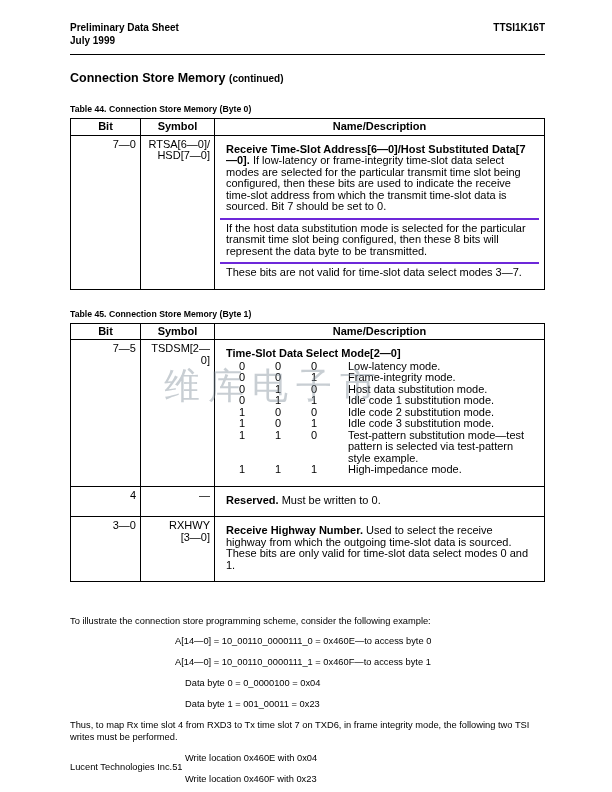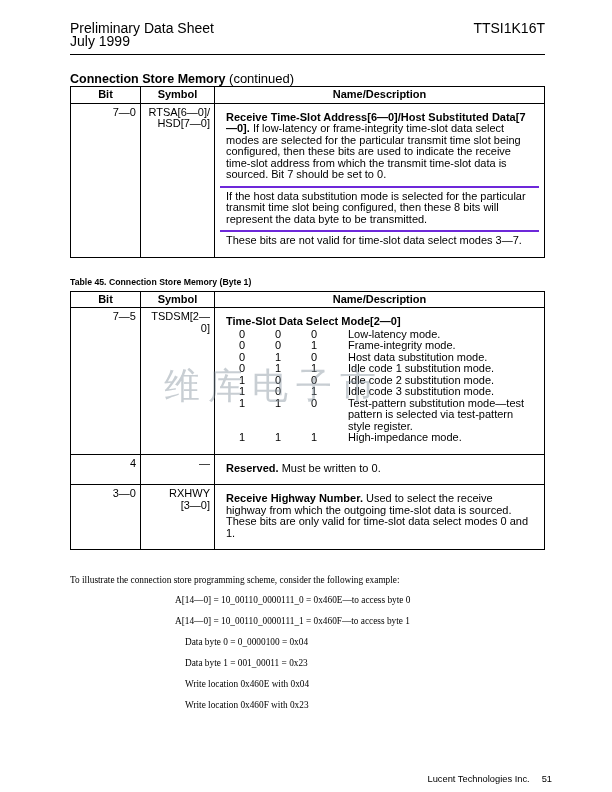--- a/index.html
+++ b/index.html
@@ -10,27 +10,27 @@
     height: 792px;
     background: #ffffff;
     color: #000;
     font-family: "Liberation Sans", sans-serif;
     overflow: hidden;
     margin: 0 auto;
   }
   .content { padding: 22px 67px 0 70px; }
 
   
-  .hdr { display: flex; justify-content: space-between; font-size: 14px; font-weight: normal; line-height: 12.5px; }
+  .hdr { display: flex; justify-content: space-between; font-size: 10px; font-weight: bold; line-height: 12.5px; }
   .hdr-right { text-align: right; }
   .rule { border-top: 1.4px solid #000; margin-top: 7px; }
 
   
   .section-title { font-size: 12.5px; font-weight: bold; margin-top: 16px; }
-  .section-title .continued { font-size: 13px; font-weight: normal; }
+  .section-title .continued { font-size: 10px; font-weight: bold; }
 
   
   .table-caption { font-size: 8.7px; font-weight: bold; margin-top: 19px; margin-bottom: 4px; }
   table.dtable { border-collapse: collapse; width: 100%; font-size: 11px; line-height: 11.5px; table-layout: fixed; }
   .dtable th, .dtable td { border: 1px solid #000; vertical-align: top; }
   .dtable th { font-weight: bold; text-align: center; padding: 2px 4px; }
   .col-bit { width: 70px; }
   .col-sym { width: 74px; }
   .c-bit, .c-sym { text-align: right; padding: 3px 4px; }
   .c-desc { padding: 5px; }
@@ -38,21 +38,21 @@
   .c-desc .para + .para { border-top: 2px solid #6d28d9; }
   .bold { font-weight: bold; }
 
   
   .modes { margin-top: 1px; }
   .mode-row { display: grid; grid-template-columns: 36px 36px 37px 1fr; padding-left: 13px; }
   .mbit { display: block; }
   .mlabel { display: block; padding-right: 4px; }
 
   
-  .body-text { font-size: 9.3px; line-height: 1.3; margin-top: 24px; font-family: Liberation Serif, serif; }
+  .body-text { font-size: 9.3px; line-height: 1.3; margin-top: 33px; }
   .body-text p { margin: 0 0 8px 0; }
   .eq { margin-bottom: 9px; }
   .indent1 { margin-left: 105px; }
   .indent2 { margin-left: 115px; }
 
   
   .watermark {
     position: absolute;
     top: 362px;
     left: 164px;
@@ -61,25 +61,24 @@
     color: rgba(125, 138, 150, 0.42);
     pointer-events: none;
     white-space: nowrap;
   }
 
   
   .footer {
     position: absolute;
     left: 70px;
     right: 60px;
-    bottom: 8px;
+    bottom: 20px;
     display: flex;
-    justify-content: flex-end;
+    justify-content: flex-start;
     font-size: 9.3px;
-    gap: 12px;
   }
 </style>
 </head>
 <body>
 
 <div class="page">
   <div class="content">
 
     <div class="hdr">
       <div class="hdr-left">
@@ -90,20 +89,21 @@
         <div>TTSI1K16T</div>
       </div>
     </div>
     <div class="rule"></div>
 
     <div class="section-title">
       <span>Connection Store Memory</span>
       <span class="continued">(continued)</span>
     </div>
 
+    <div class="table-caption">Table 44. Connection Store Memory (Byte 0)</div>
     <table class="dtable">
       <thead>
         <tr>
           <th class="col-bit">Bit</th>
           <th class="col-sym">Symbol</th>
           <th>Name/Description</th>
         </tr>
       </thead>
       <tbody>
         <tr>
@@ -171,21 +171,21 @@
                 <div class="mode-row">
                   <span class="mbit">1</span>
                     <span class="mbit">0</span>
                     <span class="mbit">1</span>
                     <span class="mlabel">Idle code 3 substitution mode.</span>
                 </div>
                 <div class="mode-row">
                   <span class="mbit">1</span>
                     <span class="mbit">1</span>
                     <span class="mbit">0</span>
-                    <span class="mlabel">Test-pattern substitution mode—test pattern is selected via test-pattern style register.</span>
+                    <span class="mlabel">Test-pattern substitution mode—test pattern is selected via test-pattern style example.</span>
                 </div>
                 <div class="mode-row">
                   <span class="mbit">1</span>
                     <span class="mbit">1</span>
                     <span class="mbit">1</span>
                     <span class="mlabel">High-impedance mode.</span>
                 </div>
               </div>
             </div>
           </td>
@@ -209,20 +209,21 @@
         </tr>
       </tbody>
     </table>
 
     <div class="body-text">
       <p>To illustrate the connection store programming scheme, consider the following example:</p>
       <div class="eq indent1">A[14—0] = 10_00110_0000111_0 = 0x460E—to access byte 0</div>
       <div class="eq indent1">A[14—0] = 10_00110_0000111_1 = 0x460F—to access byte 1</div>
       <div class="eq indent2">Data byte 0 = 0_0000100 = 0x04</div>
       <div class="eq indent2">Data byte 1 = 001_00011 = 0x23</div>
+      <p>Thus, to map Rx time slot 4 from RXD3 to Tx time slot 7 on TXD6, in frame integrity mode, the following two TSI writes must be performed.</p>
       <div class="eq indent2">Write location 0x460E with 0x04</div>
       <div class="eq indent2">Write location 0x460F with 0x23</div>
     </div>
 
   </div>
 
   <div class="watermark">维库电子市</div>
 
   <div class="footer">
     <span>Lucent Technologies Inc.</span>

